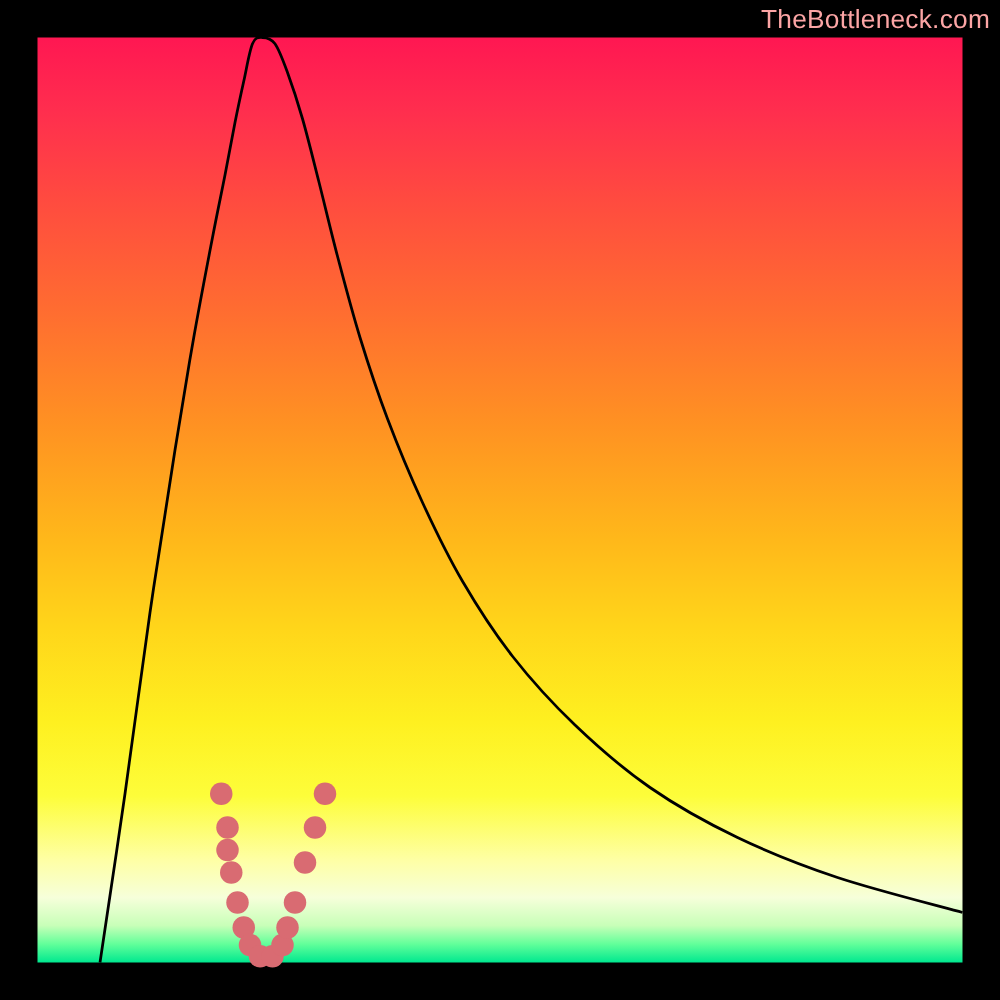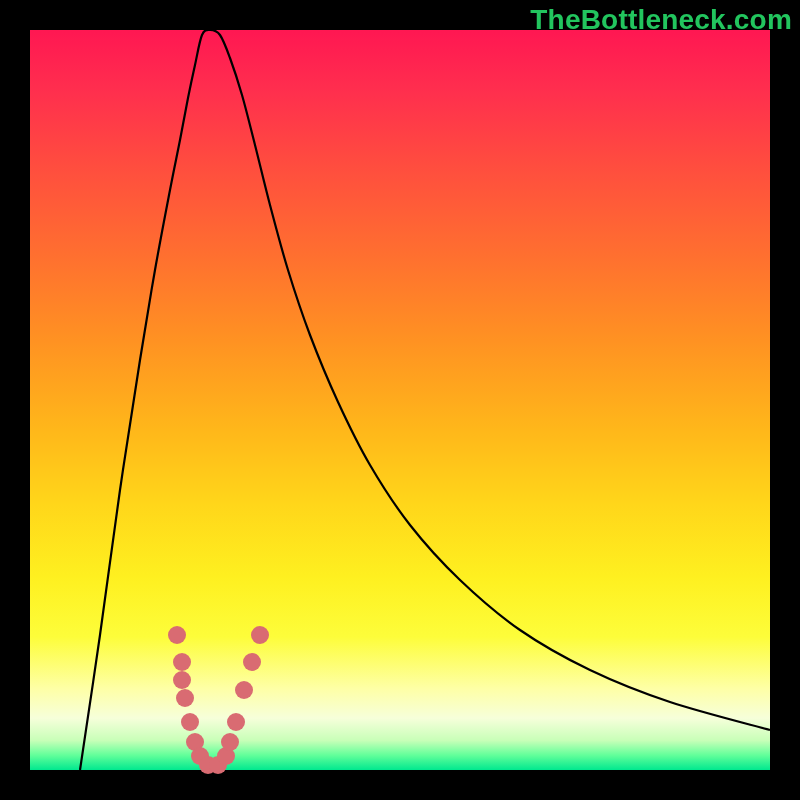--- a/index.html
+++ b/index.html
@@ -46,24 +46,24 @@
     left: 0;
     top: 0;
     width: 740px;
     height: 740px;
     overflow: visible;
   }
   .watermark {
     position: absolute;
     top: 4px;
     right: 8px;
-    color: #22c55e;
-    font-size: 28px;
+    color: #fca5a5;
+    font-size: 21px;
     letter-spacing: 0.2px;
-    font-weight: 700;
+    font-weight: 400;
     user-select: none;
   }
 </style>
 </head>
 <body>
 
 <div class="frame">
 
   <div class="plot">
     <svg viewBox="0 0 740 740">

